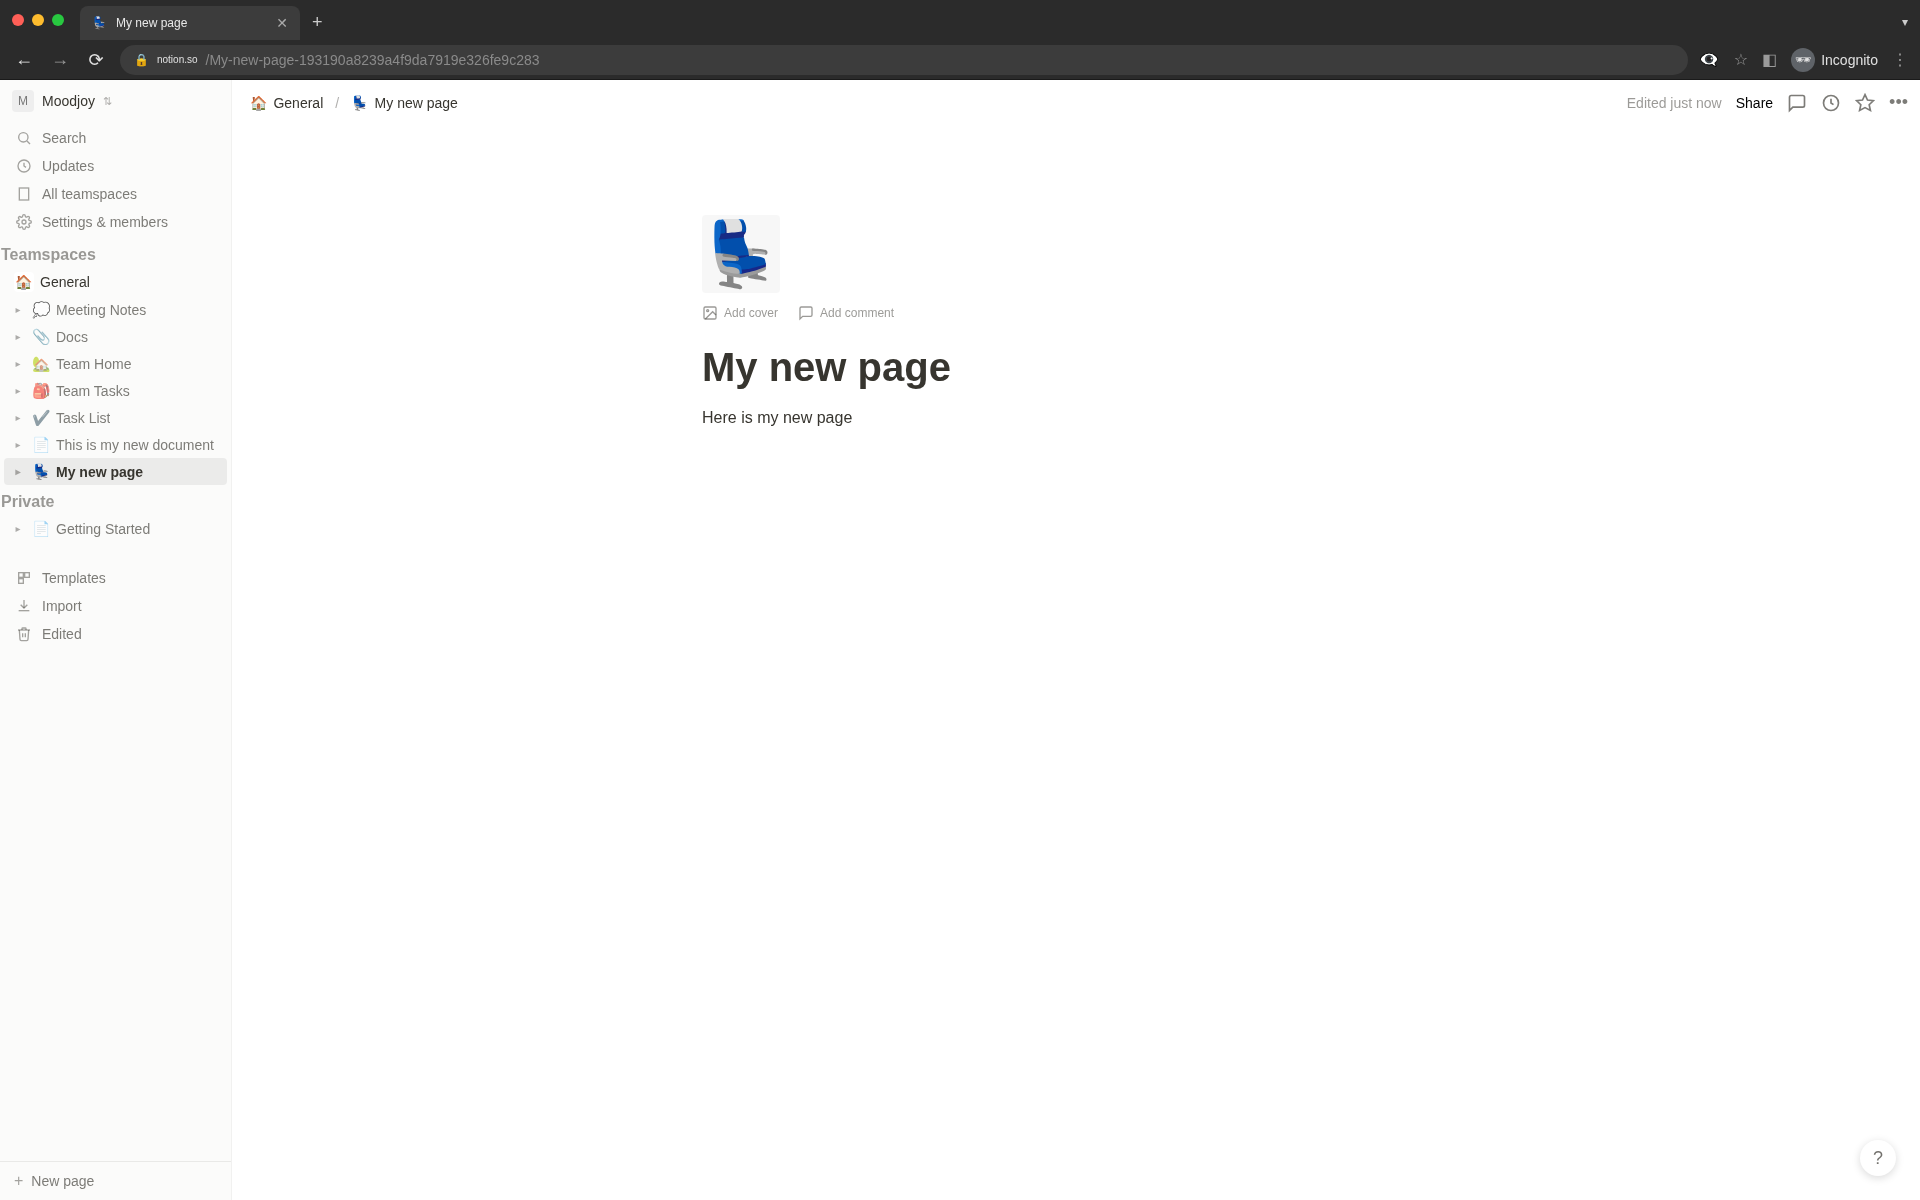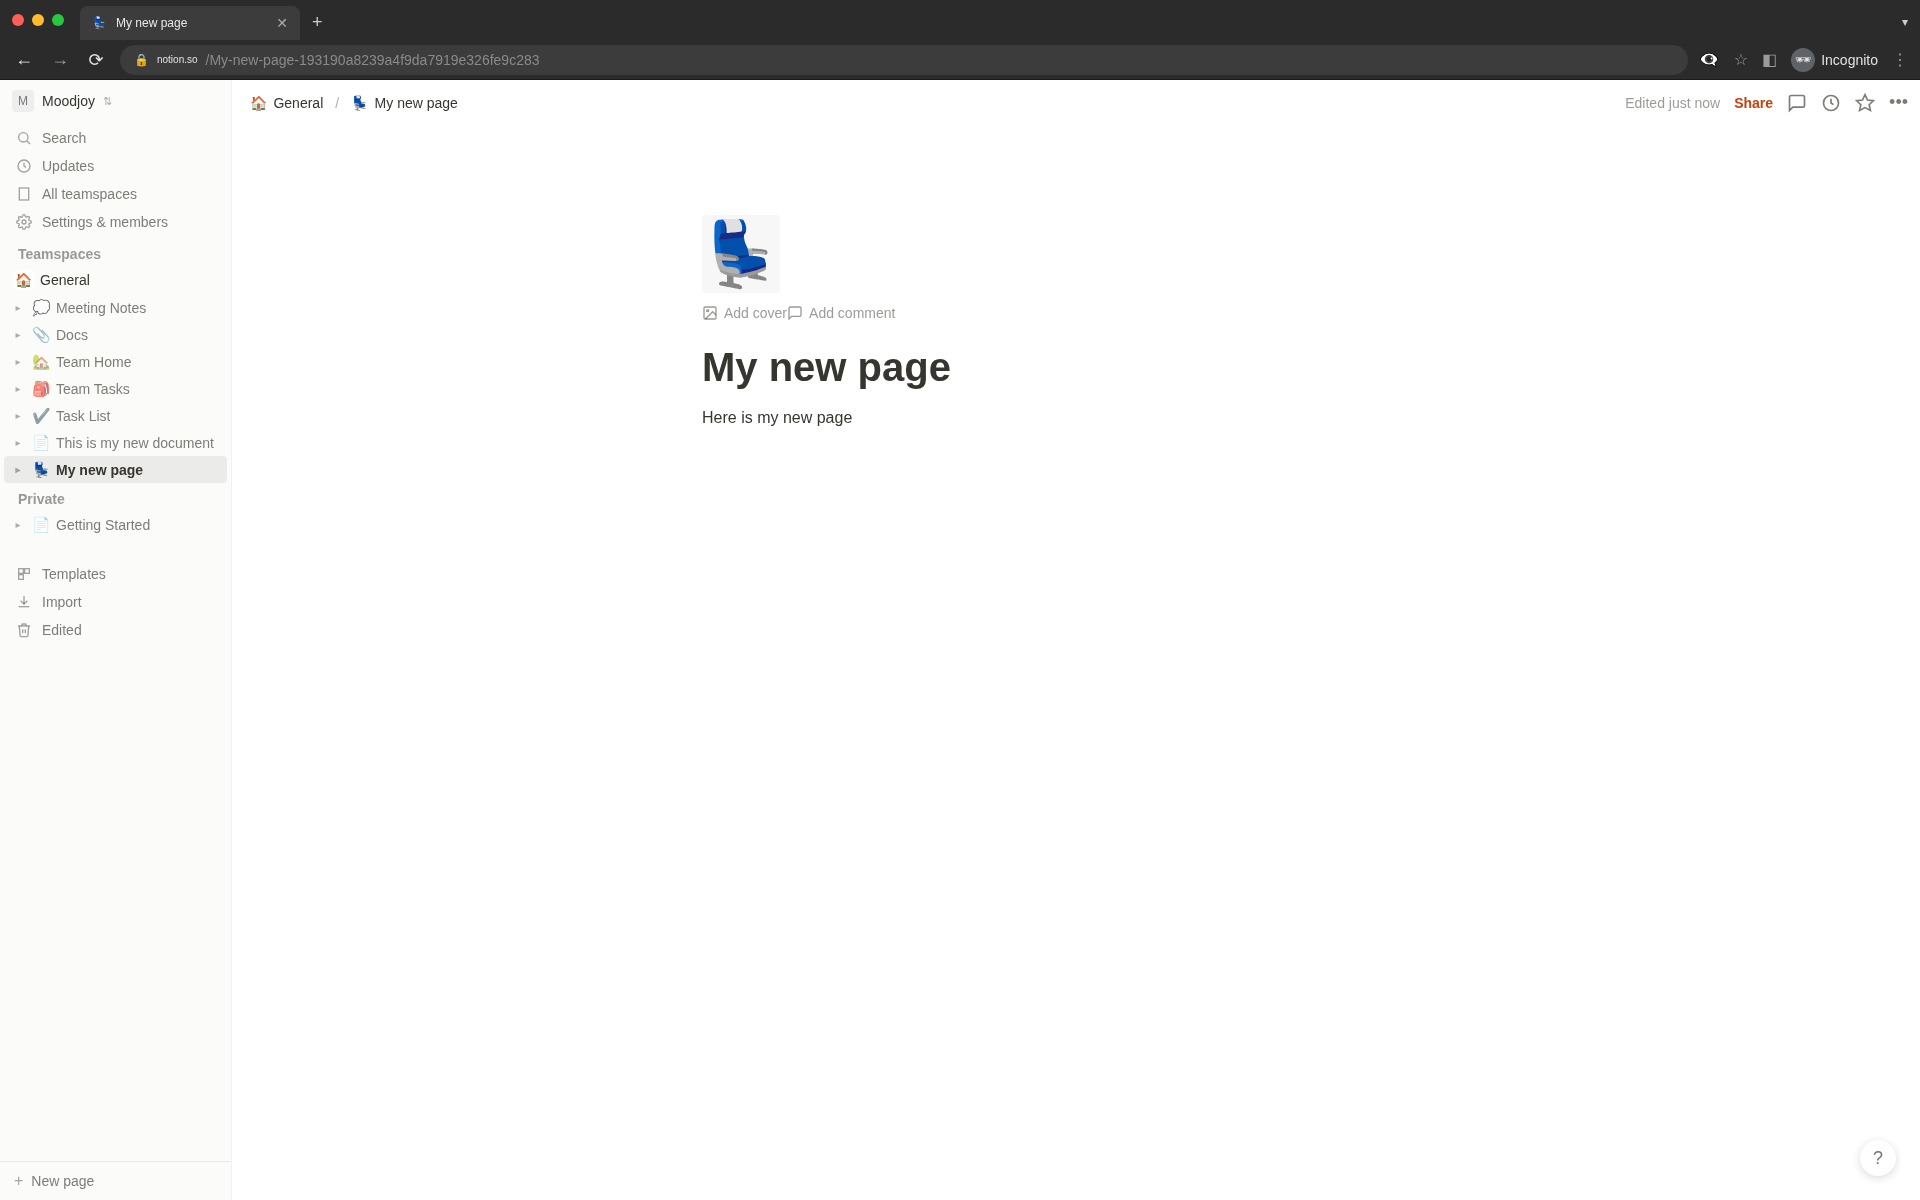--- a/index.html
+++ b/index.html
@@ -35,21 +35,21 @@
 .app { display: flex; height: calc(1200px - 80px); }
 .sidebar { width: 232px; background: #fbfbfa; height: 100%; display: flex; flex-direction: column; font-size: 14px; color: rgba(55,53,47,0.65); border-right: 1px solid rgba(0,0,0,0.04);}
 .workspace-switcher { display: flex; align-items: center; padding: 10px 12px; gap: 8px; color: rgb(55,53,47); font-weight: 500; }
 .ws-avatar { width: 22px; height: 22px; border-radius: 4px; background: #eee; color: #777; display: flex; align-items: center; justify-content: center; font-size: 12px; font-weight: 500; }
 .ws-caret { font-size: 11px; color: rgba(55,53,47,0.4); }
 
 .sb-section { padding: 2px 0; }
 .sb-item { display: flex; align-items: center; padding: 3px 10px; min-height: 28px; gap: 8px; border-radius: 4px; margin: 0 4px; }
 .sb-icon { width: 20px; height: 20px; display: flex; align-items: center; justify-content: center; font-size: 16px; color: rgba(55,53,47,0.45); }
 .sb-label { font-weight: 400; }
-.sb-header { padding: 8px 18px 4px; font-size: 14px; font-weight: 600; color: rgba(55,53,47,0.5); }
+.sb-header { padding: 8px 1px 4px; font-size: 16px; font-weight: 600; color: rgba(55,53,47,0.5); }
 
 .tree-item { display:flex; align-items:center; padding: 2px 10px 2px 4px; min-height: 27px; gap:4px; border-radius:4px; margin: 0 4px; }
 .tree-item.active { background: rgba(55,53,47,0.08); color: rgb(55,53,47); font-weight:600; }
 .tree-caret { width:20px; height:20px; display:flex; align-items:center; justify-content:center; font-size:10px; color: rgba(55,53,47,0.4); }
 .tree-emoji { width:20px; text-align:center; font-size:15px; }
 .tree-label { white-space: nowrap; overflow: hidden; text-overflow: ellipsis; }
 .teamspace-row { display:flex; align-items:center; padding: 2px 10px; min-height:28px; gap:6px; margin:0 4px; color: rgb(55,53,47); font-weight:500; }
 .teamspace-icon { width:20px; height:20px; border-radius:4px; background:#fff; font-size:14px; display:flex; align-items:center; justify-content:center;}
 
 .sidebar-spacer { flex:1; }
@@ -59,27 +59,27 @@
 
 .main { flex:1; display:flex; flex-direction:column; position:relative; }
 .topbar { height:45px; display:flex; align-items:center; padding: 0 12px; gap:8px;}
 .breadcrumb { display:flex; align-items:center; gap:6px; font-size:14px; color: rgb(55,53,47); }
 .bc-seg { display:flex; align-items:center; gap:6px; padding: 4px 6px; border-radius:4px;}
 .bc-sep { color: rgba(55,53,47,0.4); }
 .topbar-spacer { flex:1; }
 .topbar-right { display:flex; align-items:center; gap:14px; color: rgba(55,53,47,0.65); font-size:14px;text-align:center;}
 .topbar-action { display:flex; align-items:center; }
 .edited-text { color: rgba(55,53,47,0.5); }
-.share-text { color: #c2410c; font-weight:700;}
+.share-text { color: #000000; font-weight:400;}
 .tb-icon { font-size:18px; color: rgba(55,53,47,0.65); }
 
 .page-content { padding-left: 470px; padding-top: 90px; max-width: 900px; }
 .page-icon { width:78px; height:78px; border-radius:4px; font-size:64px; line-height:78px; cursor:pointer; background: rgba(55,53,47,0.04);}
 .page-icon-seat { width:78px; height:78px; display:flex; align-items:center; justify-content:center;}
-.page-actions-row { display:flex; gap:0; margin-top:12px; margin-bottom:22px; color: rgba(55,53,47,0.5); font-size:14px;}
+.page-actions-row { display:flex; gap:20px; margin-top:12px; margin-bottom:22px; color: rgba(55,53,47,0.5); font-size:12px;}
 .page-action { display:flex; align-items:center; gap:6px;}
 .page-action-icon { font-size:15px; }
 .page-title { font-size:40px; font-weight:700; color: rgb(55,53,47); margin-top:2px; line-height:1.2;}
 .page-body { margin-top:18px; font-size:16px; color: rgb(55,53,47); }
 
 .help-fab { position:absolute; bottom:24px; right:24px; width:36px; height:36px; border-radius:50%; background:#fff; box-shadow: 0 2px 8px rgba(0,0,0,0.15); display:flex; align-items:center; justify-content:center; font-size:18px; color: rgba(55,53,47,0.7); }
 
 svg { display:block; }
 </style>
 </head>

